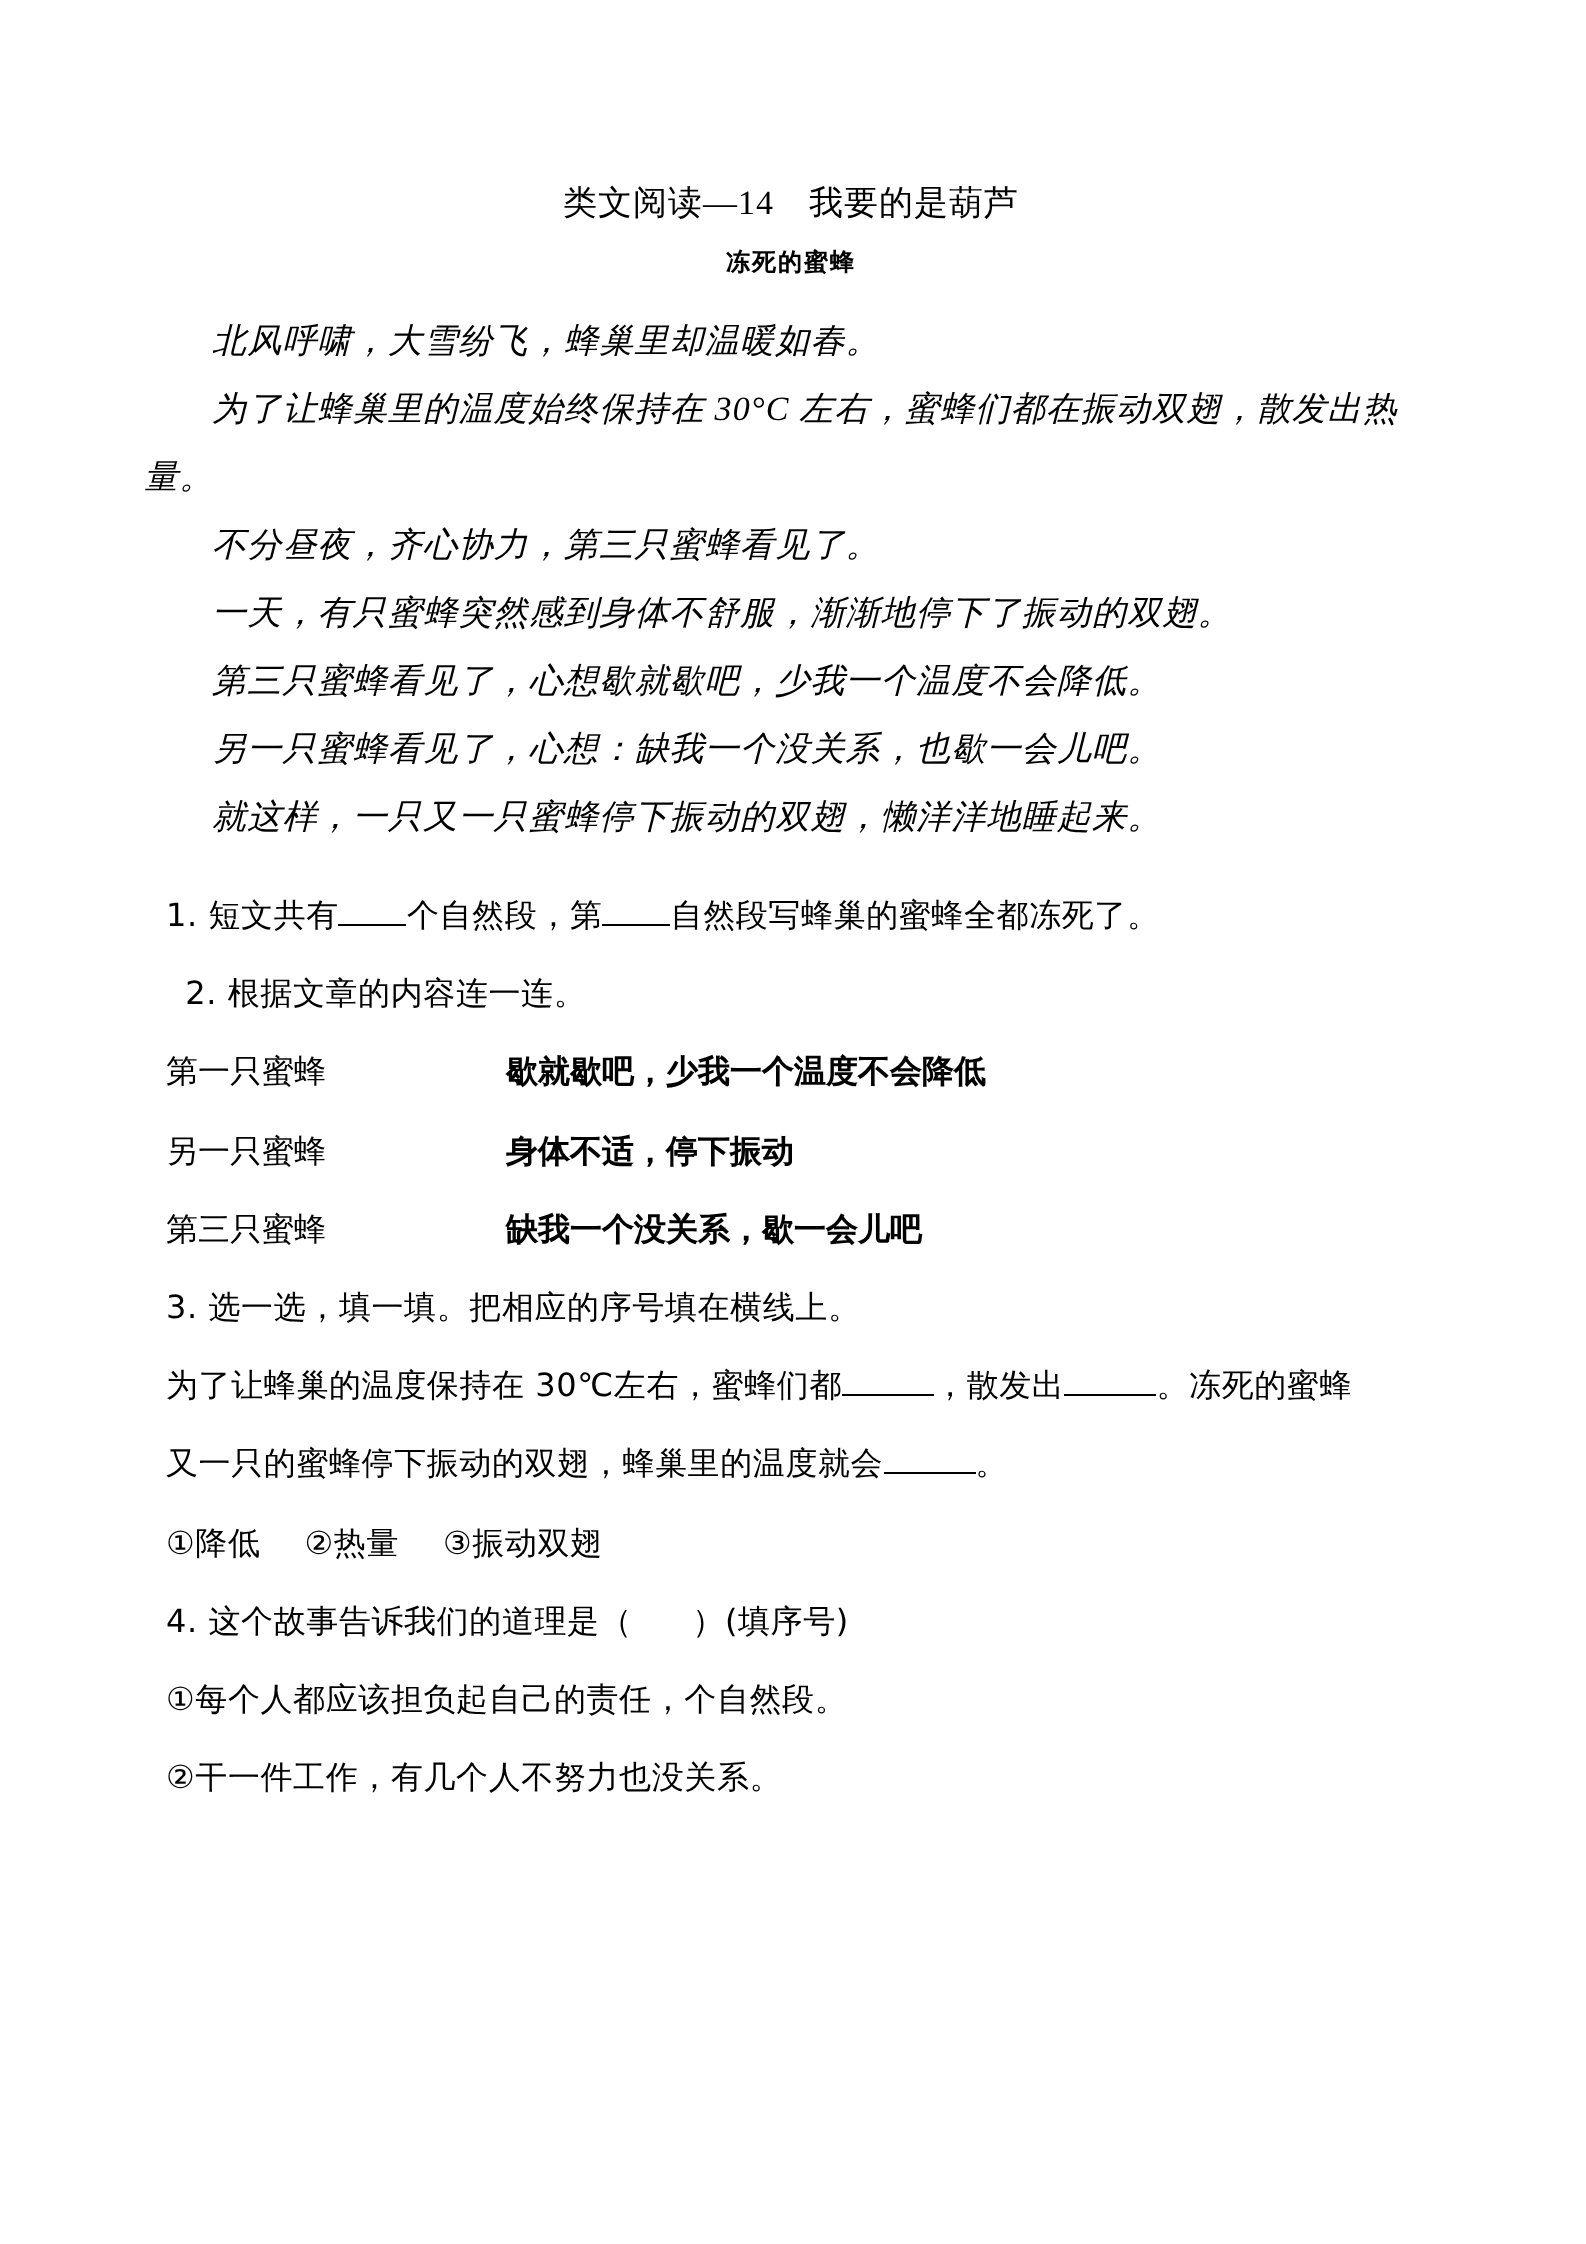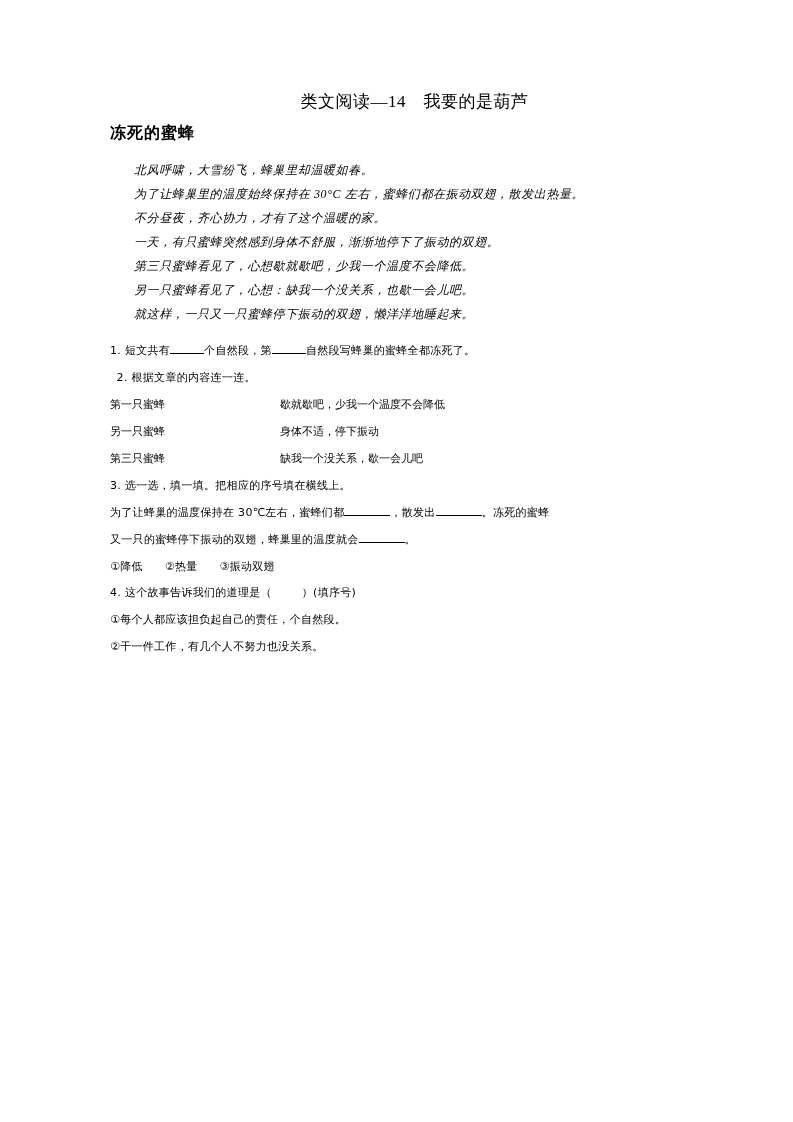--- a/index.html
+++ b/index.html
@@ -12,71 +12,74 @@
     height: 1122px;
     font-family: "Liberation Serif", "DejaVu Serif", serif;
     color: #000000;
     position: relative;
     overflow: hidden;
   }
   .page {
     box-sizing: border-box;
     width: 793px;
     height: 975px;
-    padding: 72px 74px 40px 110px;
+    padding: 72px 74px 40px 72px;
   }
   .doc-title {
     text-align: center;
     font-size: 17px;
     letter-spacing: 0.5px;
     margin-top: 18px;
     margin-bottom: 10px;
     font-family: "Liberation Serif", "DejaVu Serif", serif;
   }
   .doc-subtitle {
-    font-size: 16px;
+    text-align: center;
+    font-size: 12px;
     font-weight: bold;
     letter-spacing: 1px;
     margin-bottom: 14px;
     font-family: "DejaVu Sans", "Liberation Sans", sans-serif;
   }
   .story {
     font-family: "Liberation Serif", "DejaVu Serif", serif;
-    font-size: 12px;
+    font-size: 17px;
     line-height: 2.0;
     font-style: italic;
   }
   .story p {
     margin: 0;
     text-indent: 2em;
     letter-spacing: 0.6px;
   }
   .questions {
     margin-top: 12px;
     font-family: "DejaVu Sans", "Liberation Sans", sans-serif;
-    font-size: 11px;
+    font-size: 16px;
     line-height: 2.45;
+    margin-left: 11px;
   }
   .questions p {
     margin: 0;
     letter-spacing: 0.3px;
   }
   .q-indent {
     text-indent: 0.6em;
   }
   .match-row {
     display: flex;
     align-items: baseline;
   }
   .match-left {
     width: 170px;
     flex: 0 0 170px;
   }
   .match-right {
     flex: 1 1 auto;
+    font-weight: bold;
   }
   .blank-s {
     display: inline-block;
     min-width: 34px;
     border-bottom: 1px solid #000;
     vertical-align: baseline;
   }
   .blank-m {
     display: inline-block;
     min-width: 46px;
@@ -95,21 +98,21 @@
 <body>
 
 <div class="page">
 
   <div class="doc-title">类文阅读—14　我要的是葫芦</div>
   <div class="doc-subtitle">冻死的蜜蜂</div>
 
   <div class="story">
     <p>北风呼啸，大雪纷飞，蜂巢里却温暖如春。</p>
     <p>为了让蜂巢里的温度始终保持在 30°C 左右，蜜蜂们都在振动双翅，散发出热量。</p>
-    <p>不分昼夜，齐心协力，才有了这个温暖的家。</p>
+    <p>不分昼夜，齐心协力，第三只蜜蜂看见了。</p>
     <p>一天，有只蜜蜂突然感到身体不舒服，渐渐地停下了振动的双翅。</p>
     <p>第三只蜜蜂看见了，心想歇就歇吧，少我一个温度不会降低。</p>
     <p>另一只蜜蜂看见了，心想：缺我一个没关系，也歇一会儿吧。</p>
     <p>就这样，一只又一只蜜蜂停下振动的双翅，懒洋洋地睡起来。</p>
   </div>
 
   <div class="questions">
 
     <p>
       <span>1. 短文共有</span><span class="blank-s"></span><span>个自然段，第</span><span class="blank-s"></span><span>自然段写蜂巢的蜜蜂全都冻死了。</span>

